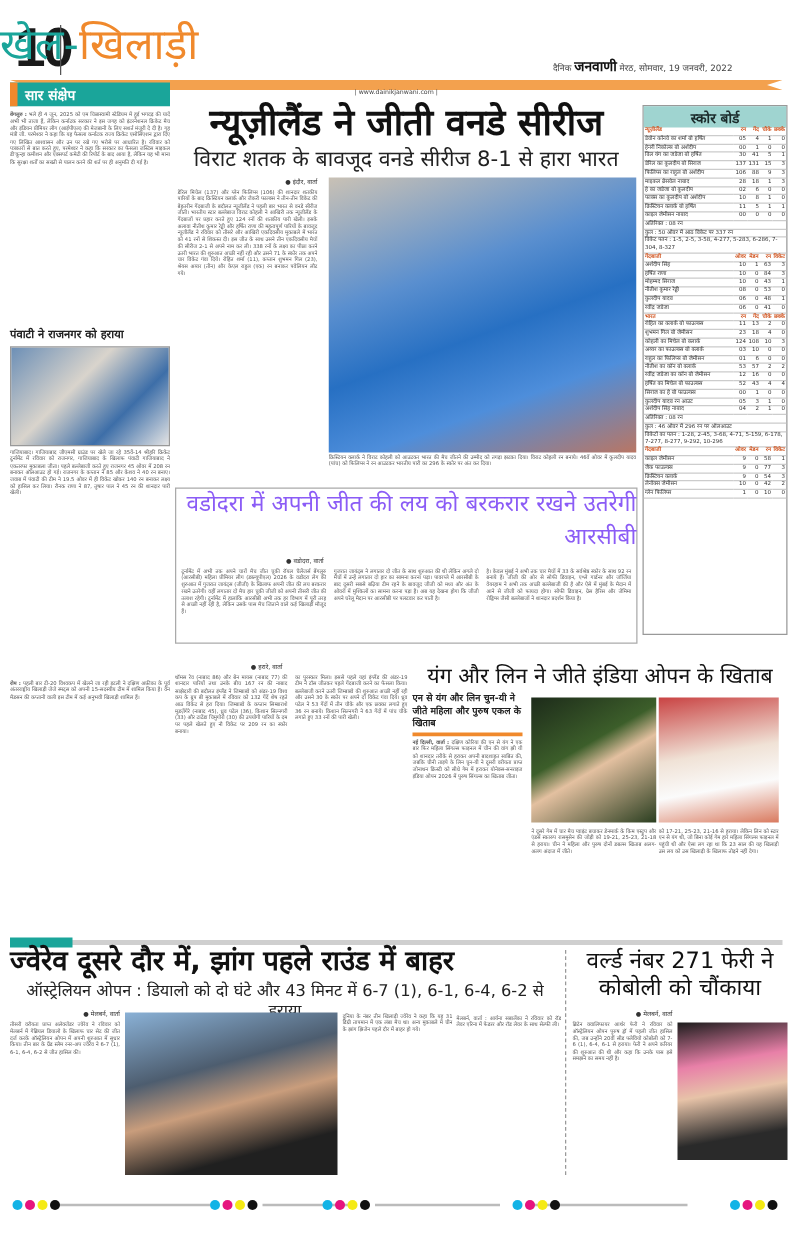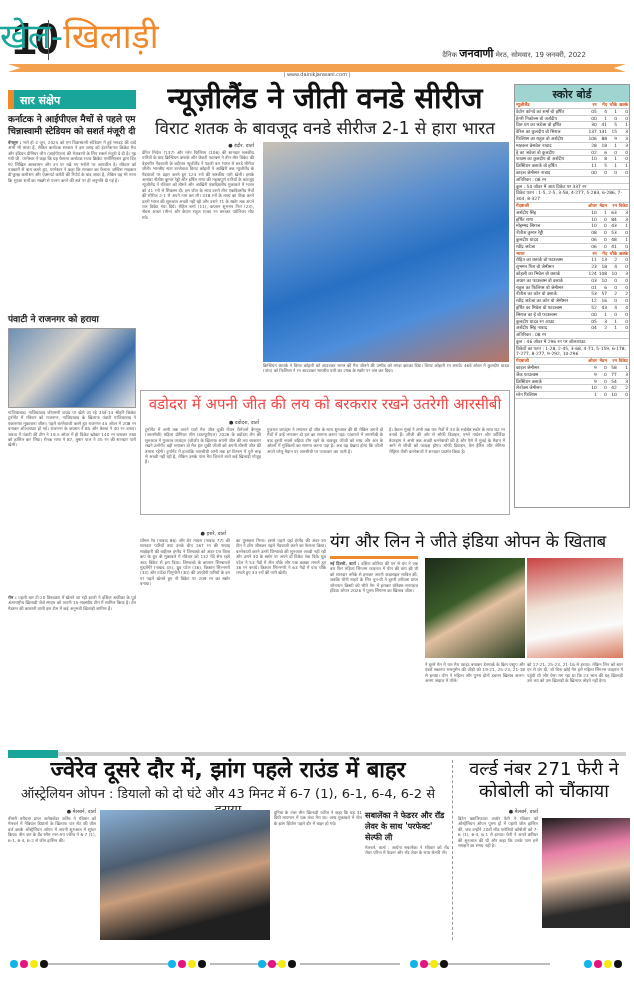--- a/index.html
+++ b/index.html
@@ -12,21 +12,21 @@
 .dateline{position:absolute;right:48px;top:45px;font-size:7px;color:#444}
 .dateline b{font-size:11px;color:#111}
 .band{position:absolute;left:8px;top:64px;width:618px;height:8px;background:#f3a14e;clip-path:polygon(0 0,100% 0,98% 50%,100% 100%,0 100%,2% 50%)}
 .url{position:absolute;left:0;width:634px;top:71px;text-align:center;font-size:5px;color:#444}
 
 .col{position:absolute}
 .txt{font-size:4.2px;line-height:5.4px;color:#555;text-align:justify;overflow:hidden}
 .dateby{font-size:5px;text-align:right;color:#333;margin:2px 0}
 
 
-.lcol{left:8px;top:90px;width:128px;height:670px}
+.lcol{left:8px;top:66px;width:128px;height:670px}
 .sar{background:#1aa59a;color:#fff;font-weight:bold;font-size:11px;padding:2px 6px;border-left:6px solid #f0892c;margin-bottom:4px}
 .lh{font-weight:bold;font-size:9px;line-height:12px;color:#222;margin:3px 0}
 .photo{background:linear-gradient(135deg,#6c8fb6,#d9d4cc 40%,#3d6ea8 70%,#e4e4e4);border:1px solid #999}
 
 
 .h1{position:absolute;left:140px;top:80px;width:370px;text-align:center;font-weight:bold;font-size:29px;line-height:36px;color:#111}
 .h1s{position:absolute;left:140px;top:117px;width:370px;text-align:center;font-size:17px;line-height:22px;color:#222}
 .c1{left:142px;top:140px;width:112px;height:245px}
 .mainphoto{position:absolute;left:263px;top:142px;width:246px;height:220px;background:linear-gradient(160deg,#c9c1b5 0%,#5a8fcf 35%,#2770c3 55%,#4e8edb 75%,#b97664 100%)}
 .capt{left:263px;top:363px;width:246px;height:22px}
@@ -35,42 +35,42 @@
 .sb{position:absolute;left:514px;top:84px;width:116px;height:424px;border:1px solid #999}
 .sbh{background:#9fd4d0;text-align:center;font-weight:bold;font-size:11px;padding:1px 0;color:#1a2a2a}
 table{border-collapse:collapse;width:100%}
 td{font-size:4.4px;line-height:5.8px;color:#333;padding:0 1px;border-bottom:0.5px solid #ccc;white-space:nowrap}
 td.n{text-align:right;width:10px}
 tr.th td{color:#d0541f;font-weight:bold}
 .sbnote{font-size:4.4px;line-height:5.8px;color:#333;padding:0 1px;border-bottom:0.5px solid #ccc}
 
 
 .rcbbox{position:absolute;left:140px;top:390px;width:370px;height:125px;border:1px solid #aaa}
-.h2{text-align:center;font-size:15px;line-height:26px;color:#ef4444}
+.h2{text-align:right;font-size:18px;line-height:26px;color:#8b5cf6}
 .rcbcols{display:flex;gap:6px;padding:0 4px}
 .rcbcols .txt{flex:1;height:82px}
 
 
 .u19{position:absolute;left:140px;top:528px;width:186px}
 .u19h{text-align:center;font-size:17px;line-height:21px;color:#111}
 .u19cols{display:flex;gap:6px}
 .u19cols .txt{flex:1;height:175px}
 
 
 .bad{position:absolute;left:330px;top:528px;width:300px}
-.badh{font-size:17px;line-height:26px;color:#111;text-align:left}
+.badh{font-size:17px;line-height:26px;color:#111;text-align:center}
 .badsub{font-weight:bold;font-size:7.5px;line-height:10px;color:#222;width:88px}
 .badbar{height:3px;background:#f0892c;width:88px;margin:2px 0}
 .p1{position:absolute;left:95px;top:30px;width:100px;height:100px;background:linear-gradient(150deg,#1d2b1a,#3c5e2a 40%,#e3c0a0 55%,#2a3e20)}
 .p2{position:absolute;left:197px;top:30px;width:96px;height:100px;background:linear-gradient(170deg,#c94343,#f0e2d6 45%,#fbfbfb 70%,#d97a5f)}
 
 
 .rule{position:absolute;left:8px;top:752px;width:618px;height:4px;background:#cfcfcf}
 .rule .t{position:absolute;left:0;top:-2px;width:50px;height:8px;background:#1aa59a}
-.h3{position:absolute;left:8px;top:757px;width:440px;text-align:center;font-weight:bold;font-size:22px;line-height:26px;color:#111}
+.h3{position:absolute;left:8px;top:757px;width:440px;text-align:left;font-weight:bold;font-size:22px;line-height:26px;color:#111}
 .h3s{position:absolute;left:8px;top:786px;width:440px;text-align:center;font-size:13px;line-height:16px;color:#222}
 .vline{position:absolute;left:452px;top:760px;width:0;height:180px;border-left:1px dashed #999}
 .tphoto{position:absolute;left:100px;top:810px;width:170px;height:130px;background:linear-gradient(165deg,#8ab1d6,#4d5d6f 35%,#c99d7c 55%,#202020 80%)}
 .h4{position:absolute;left:456px;top:758px;width:176px;text-align:center;font-size:18px;line-height:22px;color:#111}
 .fphoto{position:absolute;left:542px;top:818px;width:88px;height:110px;background:linear-gradient(170deg,#1c1c1c,#e880a8 30%,#e7c3a8 50%,#2a2a2a 80%)}
 .side{position:absolute;left:365px;top:810px;width:84px}
 .sideh{font-weight:bold;font-size:8px;line-height:11px;color:#222}
 
 .reg{position:absolute;top:960px;display:flex;gap:2px;align-items:center}
 .dot{width:8px;height:8px;border-radius:50%}
@@ -83,30 +83,29 @@
   <div class="pgno">10</div>
   <div class="pgbar"></div>
   <div class="mast"><span class="a">खेल-</span><span class="b">खिलाड़ी</span></div>
   <div class="dateline"><span>दैनिक</span> <b>जनवाणी</b> <span>मेरठ, सोमवार, 19 जनवरी, 2022</span></div>
   <div class="band"></div>
   <div class="url">| www.dainikjanwani.com |</div>
 </div>
 
 <div class="col lcol">
   <div class="sar">सार संक्षेप</div>
-  <div class="lh">कर्नाटक ने आईपीएल मैचों से पहले एम चिन्नास्वामी स्टेडियम को सशर्त मंजूरी दी</div>
   <div class="txt" style="height:170px"><b>बेंगलुरु :</b> <span>भले ही 4 जून, 2025 को एम चिन्नास्वामी स्टेडियम में हुई भगदड़ की यादें अभी भी ताजा हैं, लेकिन कर्नाटक सरकार ने इस जगह को इंटरनेशनल क्रिकेट मैच और इंडियन प्रीमियर लीग (आईपीएल) की मेजबानी के लिए सशर्त मंजूरी दे दी है। गृह मंत्री जी. परमेश्वर ने कहा कि यह फैसला कर्नाटक राज्य क्रिकेट एसोसिएशन द्वारा दिए गए लिखित आश्वासन और उन पर रखे गए भरोसे पर आधारित है। रविवार को पत्रकारों से बात करते हुए, परमेश्वर ने कहा कि सरकार का फैसला जस्टिस माइकल डी'कुन्हा कमीशन और एक्सपर्ट कमेटी की रिपोर्ट के बाद आया है, लेकिन यह भी माना कि सुरक्षा शर्तों का सख्ती से पालन करने की शर्त पर ही अनुमति दी गई है।</span></div>
   <div class="lh">पंवाटी ने राजनगर को हराया</div>
   <div class="photo" style="height:80px;margin:2px 0"></div>
   <div class="txt" style="height:185px">गाजियाबाद। गाजियाबाद जीएमसी ग्राउंड पर खेले जा रहे 35वें-14 श्रीहरि क्रिकेट टूर्नामेंट में रविवार को राजनगर, गाजियाबाद के खिलाफ पंवाटी गाजियाबाद ने एकतरफा मुकाबला जीता। पहले बल्लेबाजी करते हुए राजनगर 45 ओवर में 208 रन बनाकर ऑलआउट हो गई। राजनगर के कप्तान ने 85 और केशव ने 40 रन बनाए। जवाब में पंवाटी की टीम ने 19.5 ओवर में ही विकेट खोकर 140 रन बनाकर लक्ष्य को हासिल कर लिया। रौनक राणा ने 87, तुषार पाल ने 45 रन की शानदार पारी खेली।</div>
   <div class="txt" style="height:130px"><b>रोम :</b> <span>पहली बार टी-20 विश्वकप में खेलने जा रही इटली ने दक्षिण अफ्रीका के पूर्व अंतरराष्ट्रीय खिलाड़ी जेजे स्मट्स को अपनी 15-सदस्यीय टीम में शामिल किया है। वेन मैडसन की कप्तानी वाली इस टीम में कई अनुभवी खिलाड़ी शामिल हैं।</span></div>
 </div>
 
 <div class="h1">न्यूज़ीलैंड ने जीती वनडे सीरीज</div>
-<div class="h1s">विराट शतक के बावजूद वनडे सीरीज 2-1 से हारा भारत</div>
+<div class="h1s">विराट शतक के बावजूद वनडे सीरीज 8-1 से हारा भारत</div>
 <div class="col c1">
   <div class="dateby">● इंदौर, वार्ता</div>
   <div class="txt" style="height:235px">डेरिल मिचेल (137) और ग्लेन फिलिप्स (106) की शानदार शतकीय पारियों के बाद क्रिस्टियन क्लार्क और जैकरी फाल्क्स ने तीन-तीन विकेट की बेहतरीन गेंदबाजी के बदौलत न्यूजीलैंड ने पहली बार भारत से वनडे सीरीज जीती। भारतीय स्टार बल्लेबाज विराट कोहली ने आखिरी तक न्यूजीलैंड के गेंदबाजों पर प्रहार करते हुए 124 रनों की शतकीय पारी खेली। इसके अलावा नीतीश कुमार रेड्डी और हर्षित राणा की महत्वपूर्ण पारियों के बावजूद न्यूजीलैंड ने रविवार को तीसरे और आखिरी एकदिवसीय मुकाबले में भारत को 41 रनों से शिकस्त दी। इस जीत के साथ उसने तीन एकदिवसीय मैचों की सीरीज 2-1 से अपने नाम कर ली। 338 रनों के लक्ष्य का पीछा करने उतरी भारत की शुरुआत अच्छी नहीं रही और उसने 71 के स्कोर तक अपने चार विकेट गंवा दिये। रोहित शर्मा (11), कप्तान शुभमन गिल (23), श्रेयस अय्यर (तीन) और केएल राहुल (एक) रन बनाकर पवेलियन लौट गये।</div>
 </div>
 <div class="mainphoto"></div>
 <div class="col txt capt">क्रिस्टियन क्लार्क ने विराट कोहली को आउटकर भारत की मैच जीतने की उम्मीद को तगड़ा झटका दिया। विराट कोहली रन बनाये। 46वें ओवर में कुलदीप यादव (पांच) को फिलिप्स ने रन आउटकर भारतीय पारी का 296 के स्कोर पर अंत कर दिया।</div>
 
 <div class="sb">
   <div class="sbh">स्कोर बोर्ड</div>
   <div id="sbbody">
@@ -400,41 +399,41 @@
 <div class="u19">
   <div class="dateby" style="padding-right:100px">● हरारे, वार्ता</div>
   <div class="u19cols">
     <div class="txt">थॉमस रेव (नाबाद 86) और बेन मायस (नाबाद 77) की शानदार पारियों तथा उनके बीच 167 रन की नाबाद साझेदारी की बदौलत इंग्लैंड ने जिम्बाब्वे को अंडर-19 विश्व कप के ग्रुप बी मुकाबले में रविवार को 132 गेंदें शेष रहते आठ विकेट से हरा दिया। जिम्बाब्वे के कप्तान सिम्बाराशे मुडज़ेंगेरे (नाबाद 45), ध्रुव पटेल (36), किशान सिल्नगरी (33) और टाटेंडा चिमुगोरो (30) की उपयोगी पारियों के दम पर पहले खेलते हुए नौ विकेट पर 209 रन का स्कोर बनाया।</div>
     <div class="txt">का पुरस्कार मिला। इससे पहले यहां इंग्लैंड की अंडर-19 टीम ने टॉस जीतकर पहले गेंदबाजी करने का फैसला किया। बल्लेबाजी करने उतरी जिम्बाब्वे की शुरुआत अच्छी नहीं रही और उसने 30 के स्कोर पर अपने दो विकेट गंवा दिये। ध्रुव पटेल ने 53 गेंदों में तीन चौके और एक छक्का लगाते हुए 36 रन बनाये। किशान सिल्नगरी ने 63 गेंदों में पांच चौके लगाते हुए 33 रनों की पारी खेली।</div>
   </div>
 </div>
 
 <div class="bad">
   <div class="badh">यंग और लिन ने जीते इंडिया ओपन के खिताब</div>
+  <div class="badsub">एन से यंग और लिन चुन-यी ने जीते महिला और पुरुष एकल के खिताब</div>
   <div class="badbar"></div>
   <div class="txt" style="width:88px;height:155px"><b>नई दिल्ली, वार्ता :</b> <span>दक्षिण कोरिया की एन से यंग ने एक बार फिर महिला सिंगल्स फाइनल में चीन की वांग झी यी को शानदार तरीके से हराकर अपनी बादशाहत साबित की, जबकि चीनी ताइपे के लिन चुन-यी ने दूसरी वरीयता प्राप्त जोनाथन क्रिस्टी को सीधे गेम में हराकर योनेक्स-सनराइज इंडिया ओपन 2026 में पुरुष सिंगल्स का खिताब जीता।</span></div>
   <div class="p1"></div>
   <div class="p2"></div>
   <div class="txt" style="position:absolute;left:95px;top:134px;width:100px;height:80px">ने दूसरे गेम में चार मैच प्वाइंट बचाकर डेनमार्क के किम एस्ट्रुप और एंडर्स स्कारुप रासमुसेन की जोड़ी को 19-21, 25-23, 21-18 से हराया। चीन ने महिला और पुरुष दोनों डबल्स खिताब अलग-अलग अंदाज में जीते।</div>
   <div class="txt" style="position:absolute;left:197px;top:134px;width:96px;height:80px">को 17-21, 25-23, 21-16 से हराया। लेकिन लिन को स्टार एन से यंग थी, जो बिना कोई गेम हारे महिला सिंगल्स फाइनल में पहुंची थी और ऐसा लग रहा था कि 23 साल की यह खिलाड़ी उस लय को उस खिलाड़ी के खिलाफ तोड़ने नहीं देगा।</div>
 </div>
 
 <div class="rule">
     <div class="t"></div>
   </div>
 <div class="h3">ज्वेरेव दूसरे दौर में, झांग पहले राउंड में बाहर</div>
 <div class="h3s">ऑस्ट्रेलियन ओपन : डियालो को दो घंटे और 43 मिनट में 6-7 (1), 6-1, 6-4, 6-2 से हराया</div>
 <div class="col" style="left:8px;top:806px;width:88px">
   <div class="dateby">● मेलबर्न, वार्ता</div>
   <div class="txt" style="height:140px">तीसरी वरीयता प्राप्त अलेक्जेंडर ज्वेरेव ने रविवार को मेलबर्न में गेब्रियल डियालो के खिलाफ चार सेट की जीत दर्ज करके ऑस्ट्रेलियन ओपन में अपनी शुरुआत में सुधार किया। तीन बार के ग्रैंड स्लैम रनर-अप ज्वेरेव ने 6-7 (1), 6-1, 6-4, 6-2 से जीत हासिल की।</div>
 </div>
 <div class="tphoto"></div>
 <div class="col txt" style="left:274px;top:810px;width:88px;height:130px">दुनिया के नंबर तीन खिलाड़ी ज्वेरेव ने कहा कि यह 31 डिग्री तापमान में एक लंबा मैच था। अन्य मुकाबले में चीन के झांग झिजेन पहले दौर में बाहर हो गये।</div>
 <div class="side">
-  <div class="sideh">सबालेंका ने फेडरर और रॉड लेवर के साथ 'परफेक्ट' सेल्फी ली</div>
   <div class="txt" style="height:95px;margin-top:2px">मेलबर्न, वार्ता : आर्यना सबालेंका ने रविवार को रॉड लेवर एरिना में फेडरर और रॉड लेवर के साथ सेल्फी ली।</div>
 </div>
 <div class="vline"></div>
 <div class="h4">वर्ल्ड नंबर 271 फेरी ने कोबोली को चौंकाया</div>
 <div class="col" style="left:458px;top:806px;width:80px">
   <div class="dateby">● मेलबर्न, वार्ता</div>
   <div class="txt" style="height:140px">ब्रिटेन क्वालिफायर आर्थर फेरी ने रविवार को ऑस्ट्रेलियन ओपन पुरुष ड्रॉ में पहली जीत हासिल की, जब उन्होंने 20वीं सीड फ्लेवियो कोबोली को 7-6 (1), 6-4, 6-1 से हराया। फेरी ने अपने करियर की शुरुआत की थी और कहा कि उनके पास इसे समझने का समय नहीं है।</div>
 </div>
 <div class="fphoto"></div>
 

